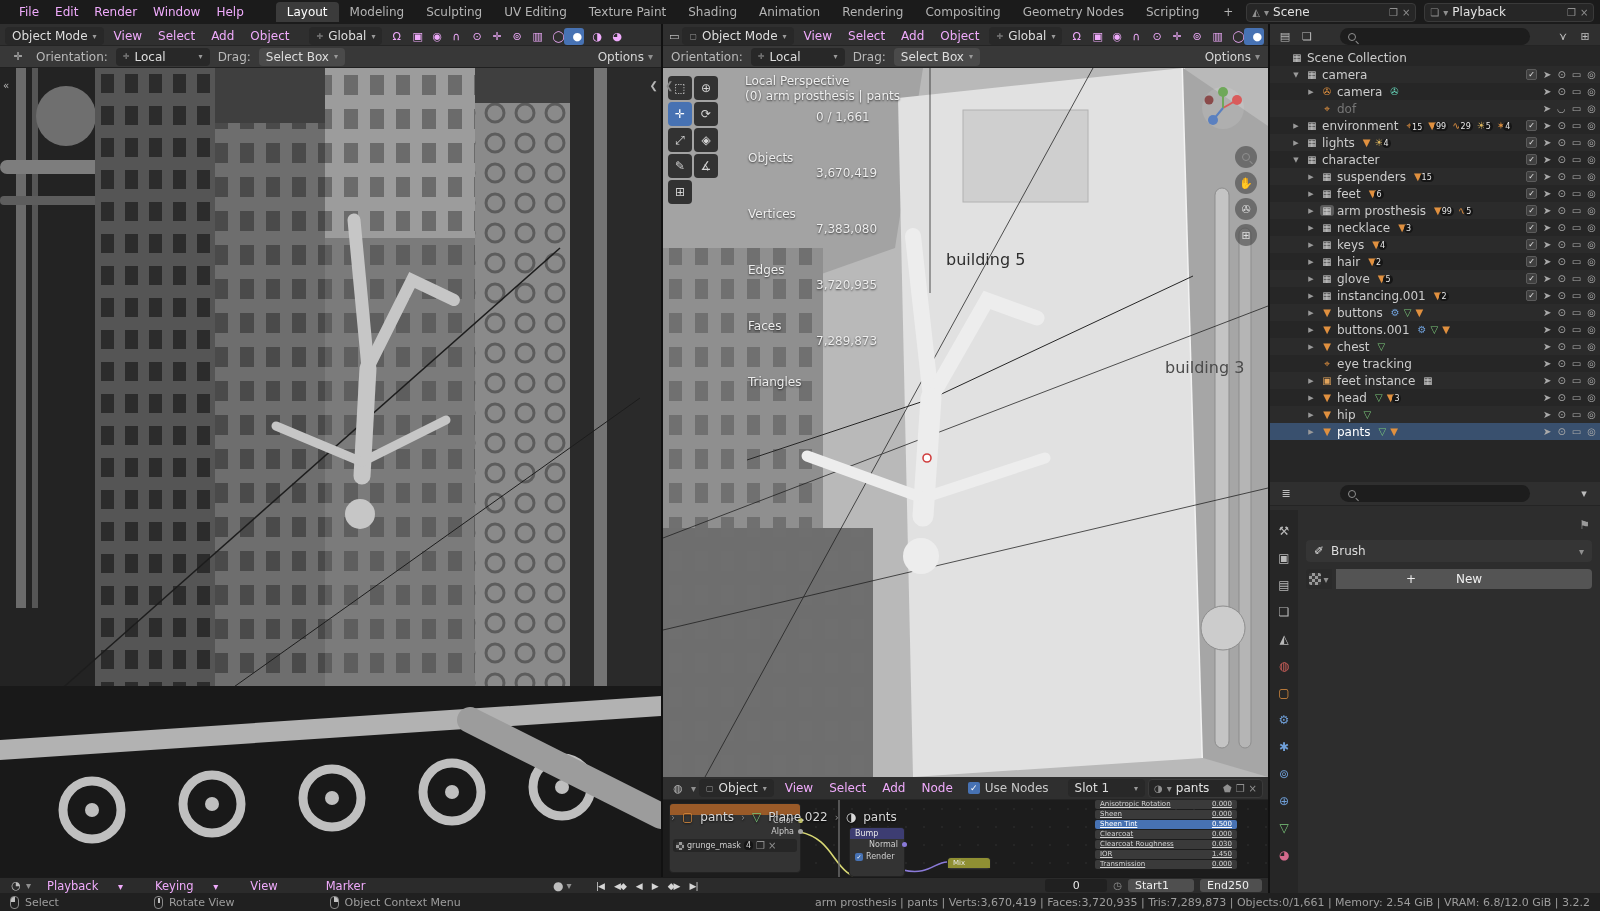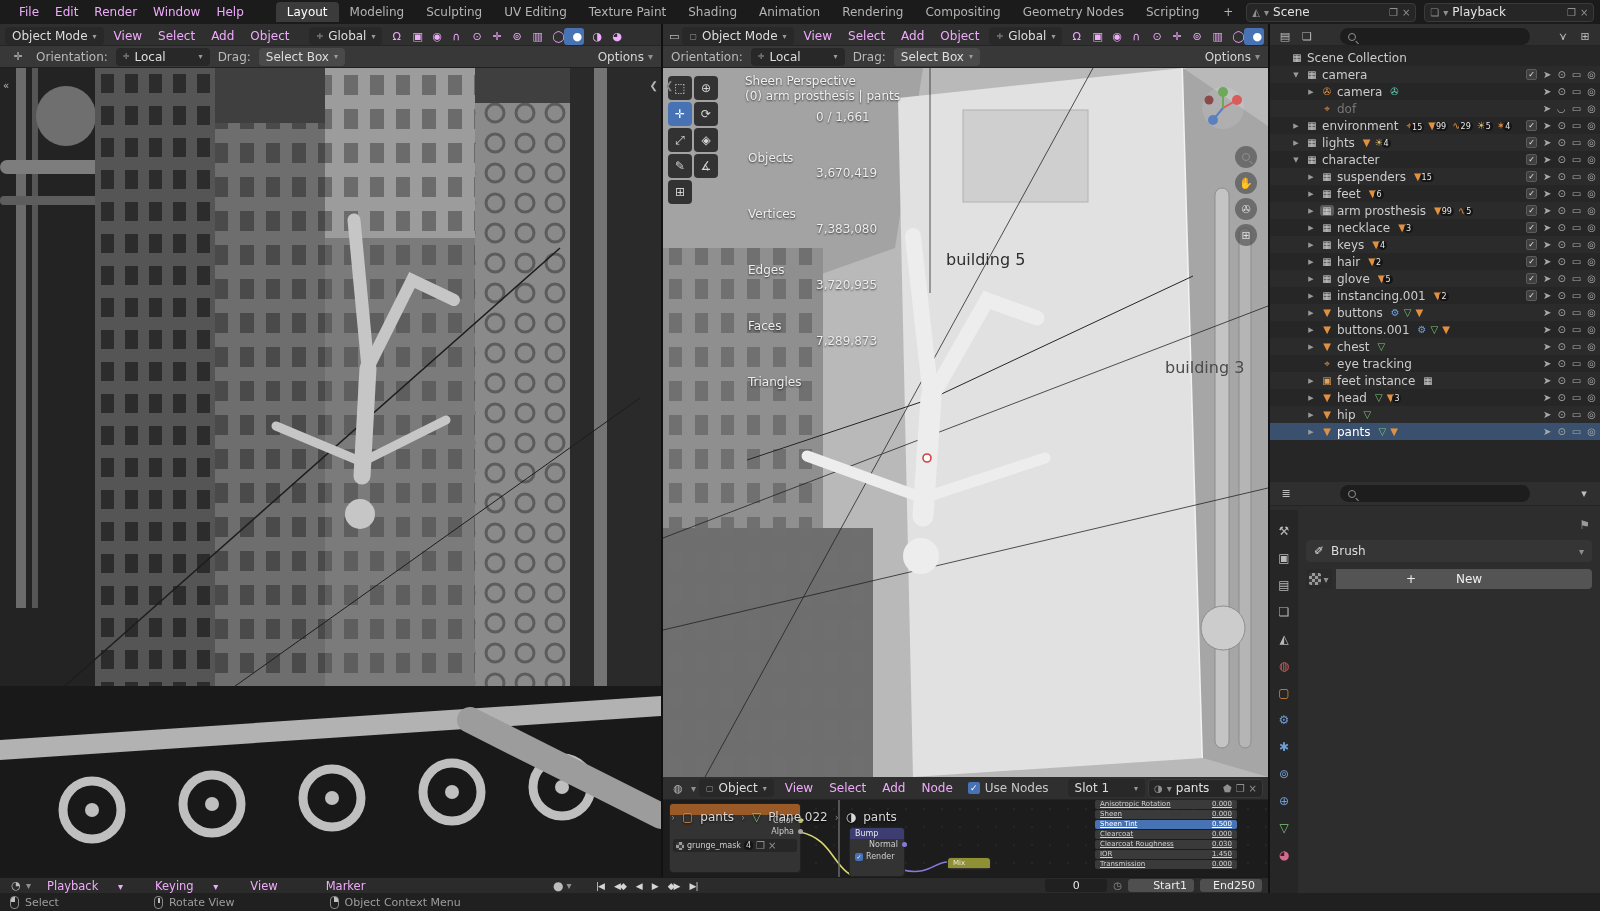--- a/index.html
+++ b/index.html
@@ -128,21 +128,21 @@
 
   
   #timeline { position:absolute; left:0; top:877px; width:1268px; height:16px; background:#2b2b2b;
               display:flex; align-items:center; padding:0 6px; border-top:1px solid #1a1a1a; }
   #timeline .menu-item { padding:0 8px; font-size:11.5px; }
   .tl-rec { position:absolute; left:553px; color:#bdbdbd; display:flex; gap:3px; align-items:center; }
   .tl-btns { position:absolute; left:592px; display:flex; gap:2px; }
   .tl-btn { padding:0 4px; color:#d6d6d6; font-size:9px; letter-spacing:-1px; }
   .tl-right { margin-left:auto; display:flex; align-items:center; gap:6px; }
   .tl-frame { width:62px; background:#202020; border-radius:3px; text-align:center; color:#e8e8e8; padding:0 4px; font-size:11px; }
-  .tl-field { display:flex; justify-content:flex-end; background:#4f4f4f; border-radius:3px;
+  .tl-field { display:flex; justify-content:flex-start; background:#4f4f4f; border-radius:3px;
               color:#ededed; padding:0 7px; font-size:11px; }
 
   
   #status { position:absolute; left:0; top:893px; width:1600px; height:18px; background:#202020;
             display:flex; align-items:center; padding:0 10px; color:#9d9d9d; font-size:11px; }
   .hint { display:flex; align-items:center; gap:6px; margin-right:95px; }
   .mouse { width:9px; height:13px; border:1px solid #8a8a8a; border-radius:4px; position:relative; flex:none; }
   .mouse::before { content:""; position:absolute; background:#c2c2c2; }
   .mouse.m-left::before  { left:0; top:0; width:4px; height:5px; border-radius:3px 0 0 0; }
   .mouse.m-mid::before   { left:3px; top:1px; width:2px; height:5px; }
@@ -414,21 +414,21 @@
         <path d="M0,0 L-18,-162" stroke-width="16" fill="none"></path>
         <path d="M0,0 L56,-98 L106,-80" stroke-width="15" fill="none"></path>
         <path d="M0,0 L-8,118" stroke-width="21" fill="none"></path>
         <path d="M-8,100 L-124,58" stroke-width="11" fill="none"></path>
         <path d="M-8,100 L114,60" stroke-width="11" fill="none"></path>
         <circle cx="-10" cy="158" r="18" stroke="none"></circle>
       </g>
       <circle cx="264" cy="390" r="4" fill="#fff" stroke="#d04040" stroke-width="1.6"></circle>
     </svg>
 
-    <div class="ovl" style="left:82px;top:6px;">Sheen Perspective</div>
+    <div class="ovl" style="left:82px;top:6px;">Local Perspective</div>
     <div class="ovl" style="left:82px;top:21px;">(0) arm prosthesis | pants</div>
     <div class="stats-tbl">
 
         <div class="stats-row">
           <span class="sl">Objects</span>
           <span>0 / 1,661</span>
         </div>
 
         <div class="stats-row">
           <span class="sl">Vertices</span>
@@ -1067,15 +1067,16 @@
         <span class="hint">
           <span class="mouse m-mid"></span>
           <span>Rotate View</span>
         </span>
 
         <span class="hint">
           <span class="mouse m-right"></span>
           <span>Object Context Menu</span>
         </span>
       </div>
+    <span class="st-stats">arm prosthesis | pants | Verts:3,670,419 | Faces:3,720,935 | Tris:7,289,873 | Objects:0/1,661 | Memory: 2.54 GiB | VRAM: 6.8/12.0 GiB | 3.2.2</span>
   </div>
 
 </div>
 
 </body></html>

